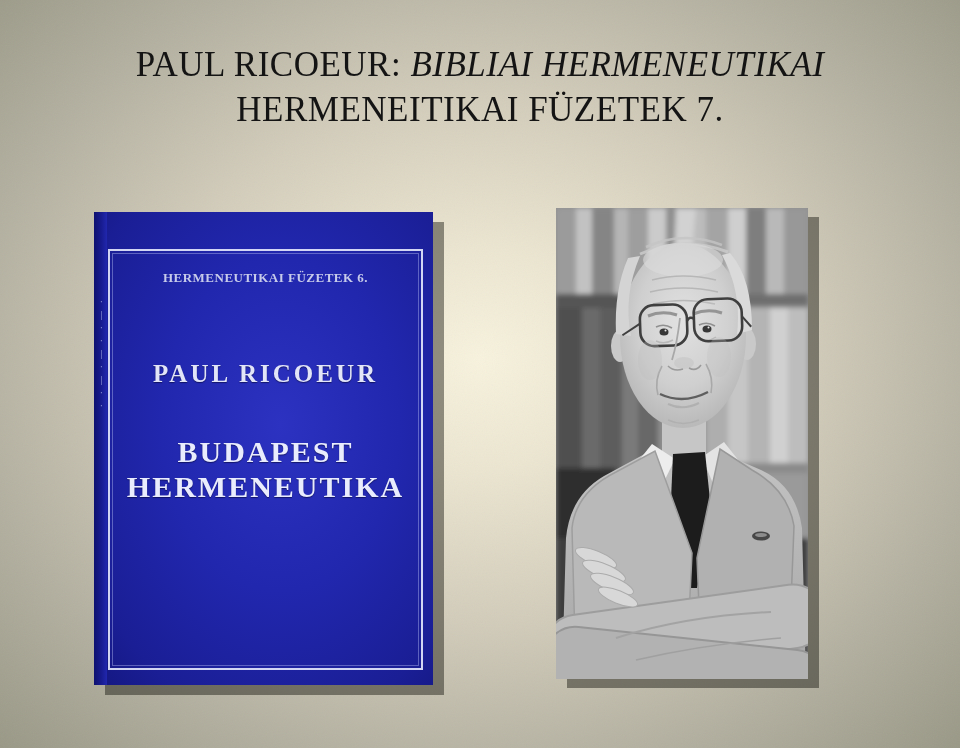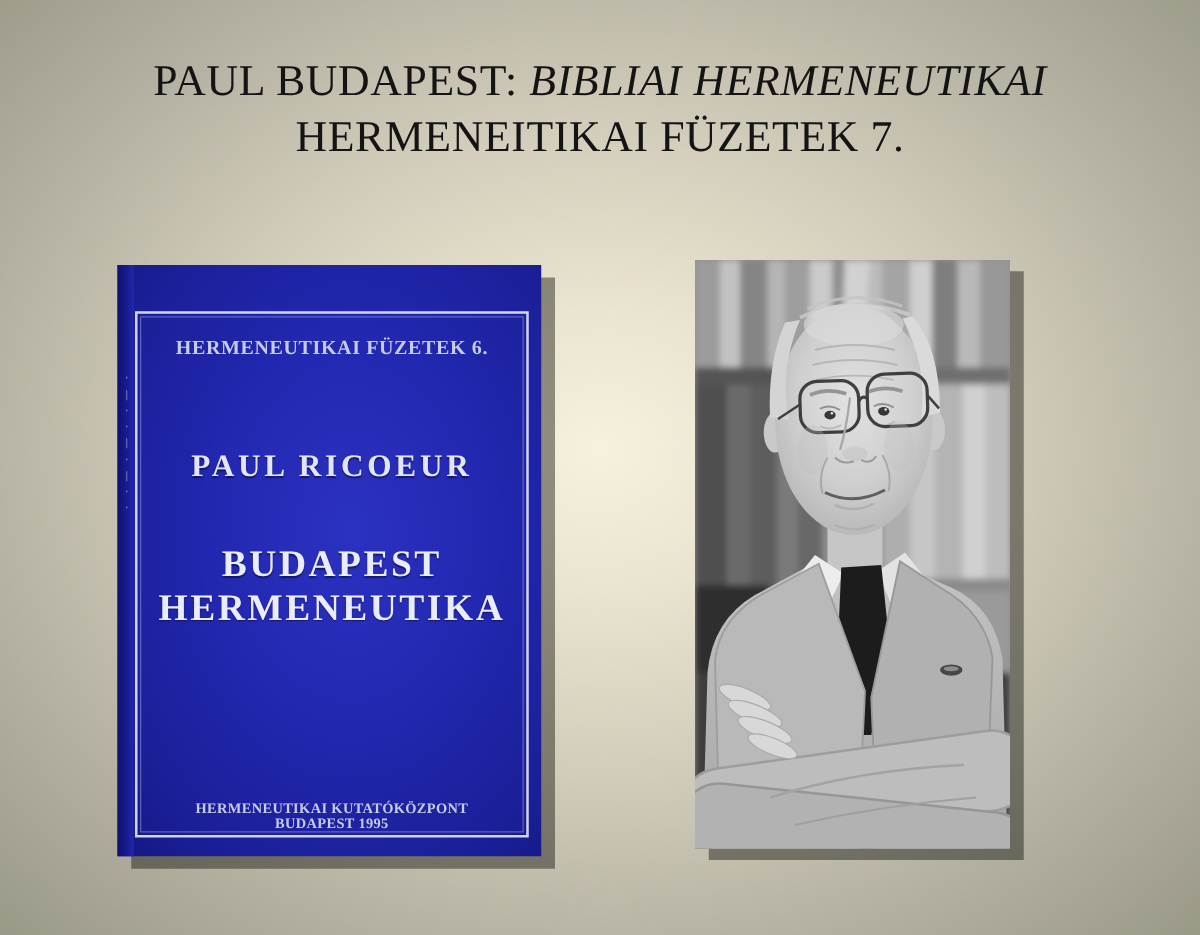--- a/index.html
+++ b/index.html
@@ -35,21 +35,21 @@
     font-family:"DejaVu Sans Mono", monospace;
     font-size:8px; letter-spacing:4px; color:rgba(215,220,255,.55);
   }
   .book-frame{
     position:absolute; left:14px; right:10px; top:37px; bottom:15px;
     border:2px solid rgba(236,239,255,.88);
   }
   .frame-inner{position:absolute; inset:2px; border:1px solid rgba(175,182,240,.45);}
   .cover-text{position:absolute; left:14px; right:10px; text-align:center;
     font-weight:bold; color:#c7cbea;}
-  .cover-series{top:58px; font-size:16px; letter-spacing:.5px;}
+  .cover-series{top:58px; font-size:13px; letter-spacing:.5px;}
   .cover-author{top:148px; font-size:25px; letter-spacing:3px; color:#e2e5f8;
     text-shadow:0 1px 1px rgba(0,0,30,.5);}
   .cover-title{top:222px; font-size:30px; line-height:35px; letter-spacing:2px;
     color:#e9ecfd; text-shadow:0 1px 1px rgba(0,0,30,.5);}
   .cover-publisher{top:430px; font-size:11.5px; line-height:11.5px; letter-spacing:.3px;}
   
   .photo{
     position:absolute; left:556px; top:208px; width:252px; height:471px;
     background:#8f8f8f; overflow:hidden;
     box-shadow: 11px 9px 0 rgba(15,15,8,.44);
@@ -62,40 +62,36 @@
 <div class="slide">
 
   <svg class="noise" width="960" height="748">
     <filter id="grain">
         <feTurbulence type="fractalNoise" baseFrequency="0.9" numOctaves="2"></feTurbulence>
       </filter>
     <rect width="960" height="748" filter="url(#grain)"></rect>
   </svg>
 
   <div class="slide-title">
-    <div><span>PAUL BUDAPEST: </span><span class="it">BIBLIAI HERMENEUTIKAI</span></div>
+    <div><span>PAUL RICOEUR: </span><span class="it">BIBLIAI HERMENEUTIKAI</span></div>
     <div>HERMENEITIKAI FÜZETEK 7.</div>
   </div>
 
   <div class="book">
     <div class="book-spine">
       <span class="spine-marks">·|··|·|··</span>
     </div>
     <div class="book-frame">
       <div class="frame-inner"></div>
     </div>
     <div class="cover-text cover-series">HERMENEUTIKAI FÜZETEK 6.</div>
     <div class="cover-text cover-author">PAUL RICOEUR</div>
     <div class="cover-text cover-title">
       <div>BUDAPEST</div>
       <div>HERMENEUTIKA</div>
-    </div>
-    <div class="cover-text cover-publisher">
-      <div>HERMENEUTIKAI KUTATÓKÖZPONT</div>
-      <div>BUDAPEST 1995</div>
     </div>
   </div>
 
   <div class="photo">
     <svg viewBox="0 0 252 471" width="252" height="471" preserveAspectRatio="none">
       <defs>
         <filter id="bgblur">
             <feGaussianBlur stdDeviation="2.6"></feGaussianBlur>
           </filter>
         <radialGradient id="faceGrad" cx="50%" cy="42%" r="65%">

